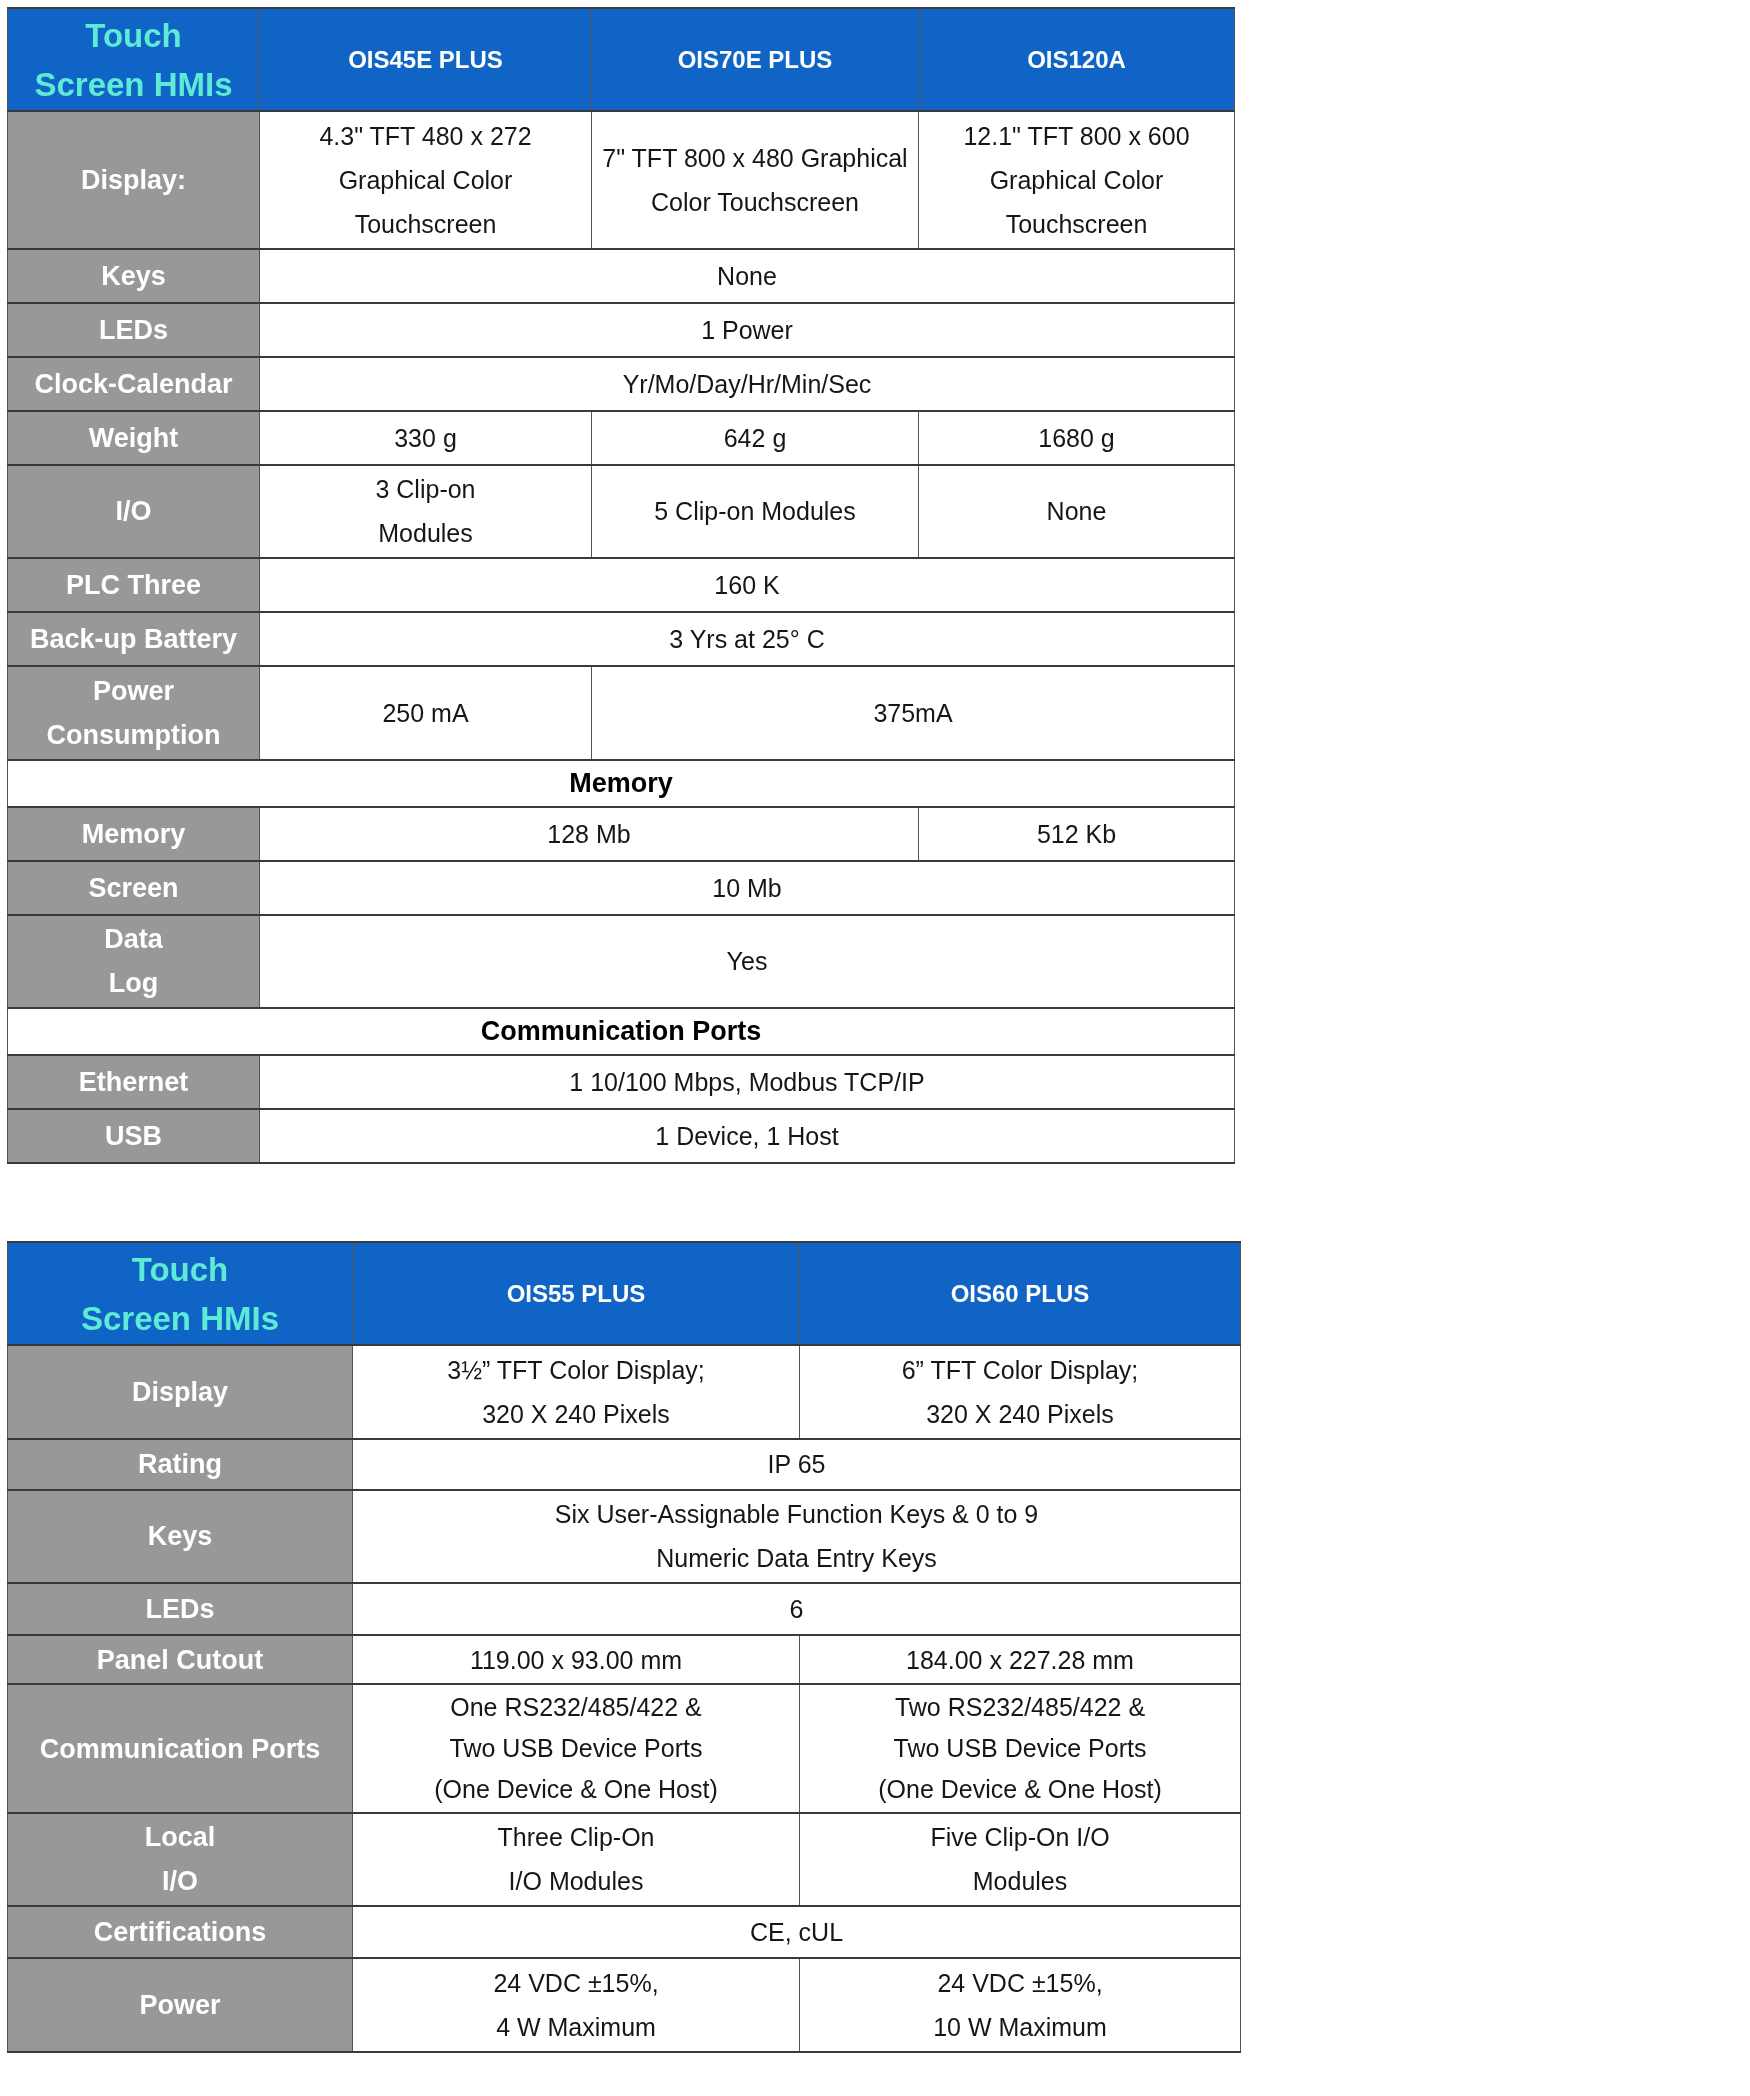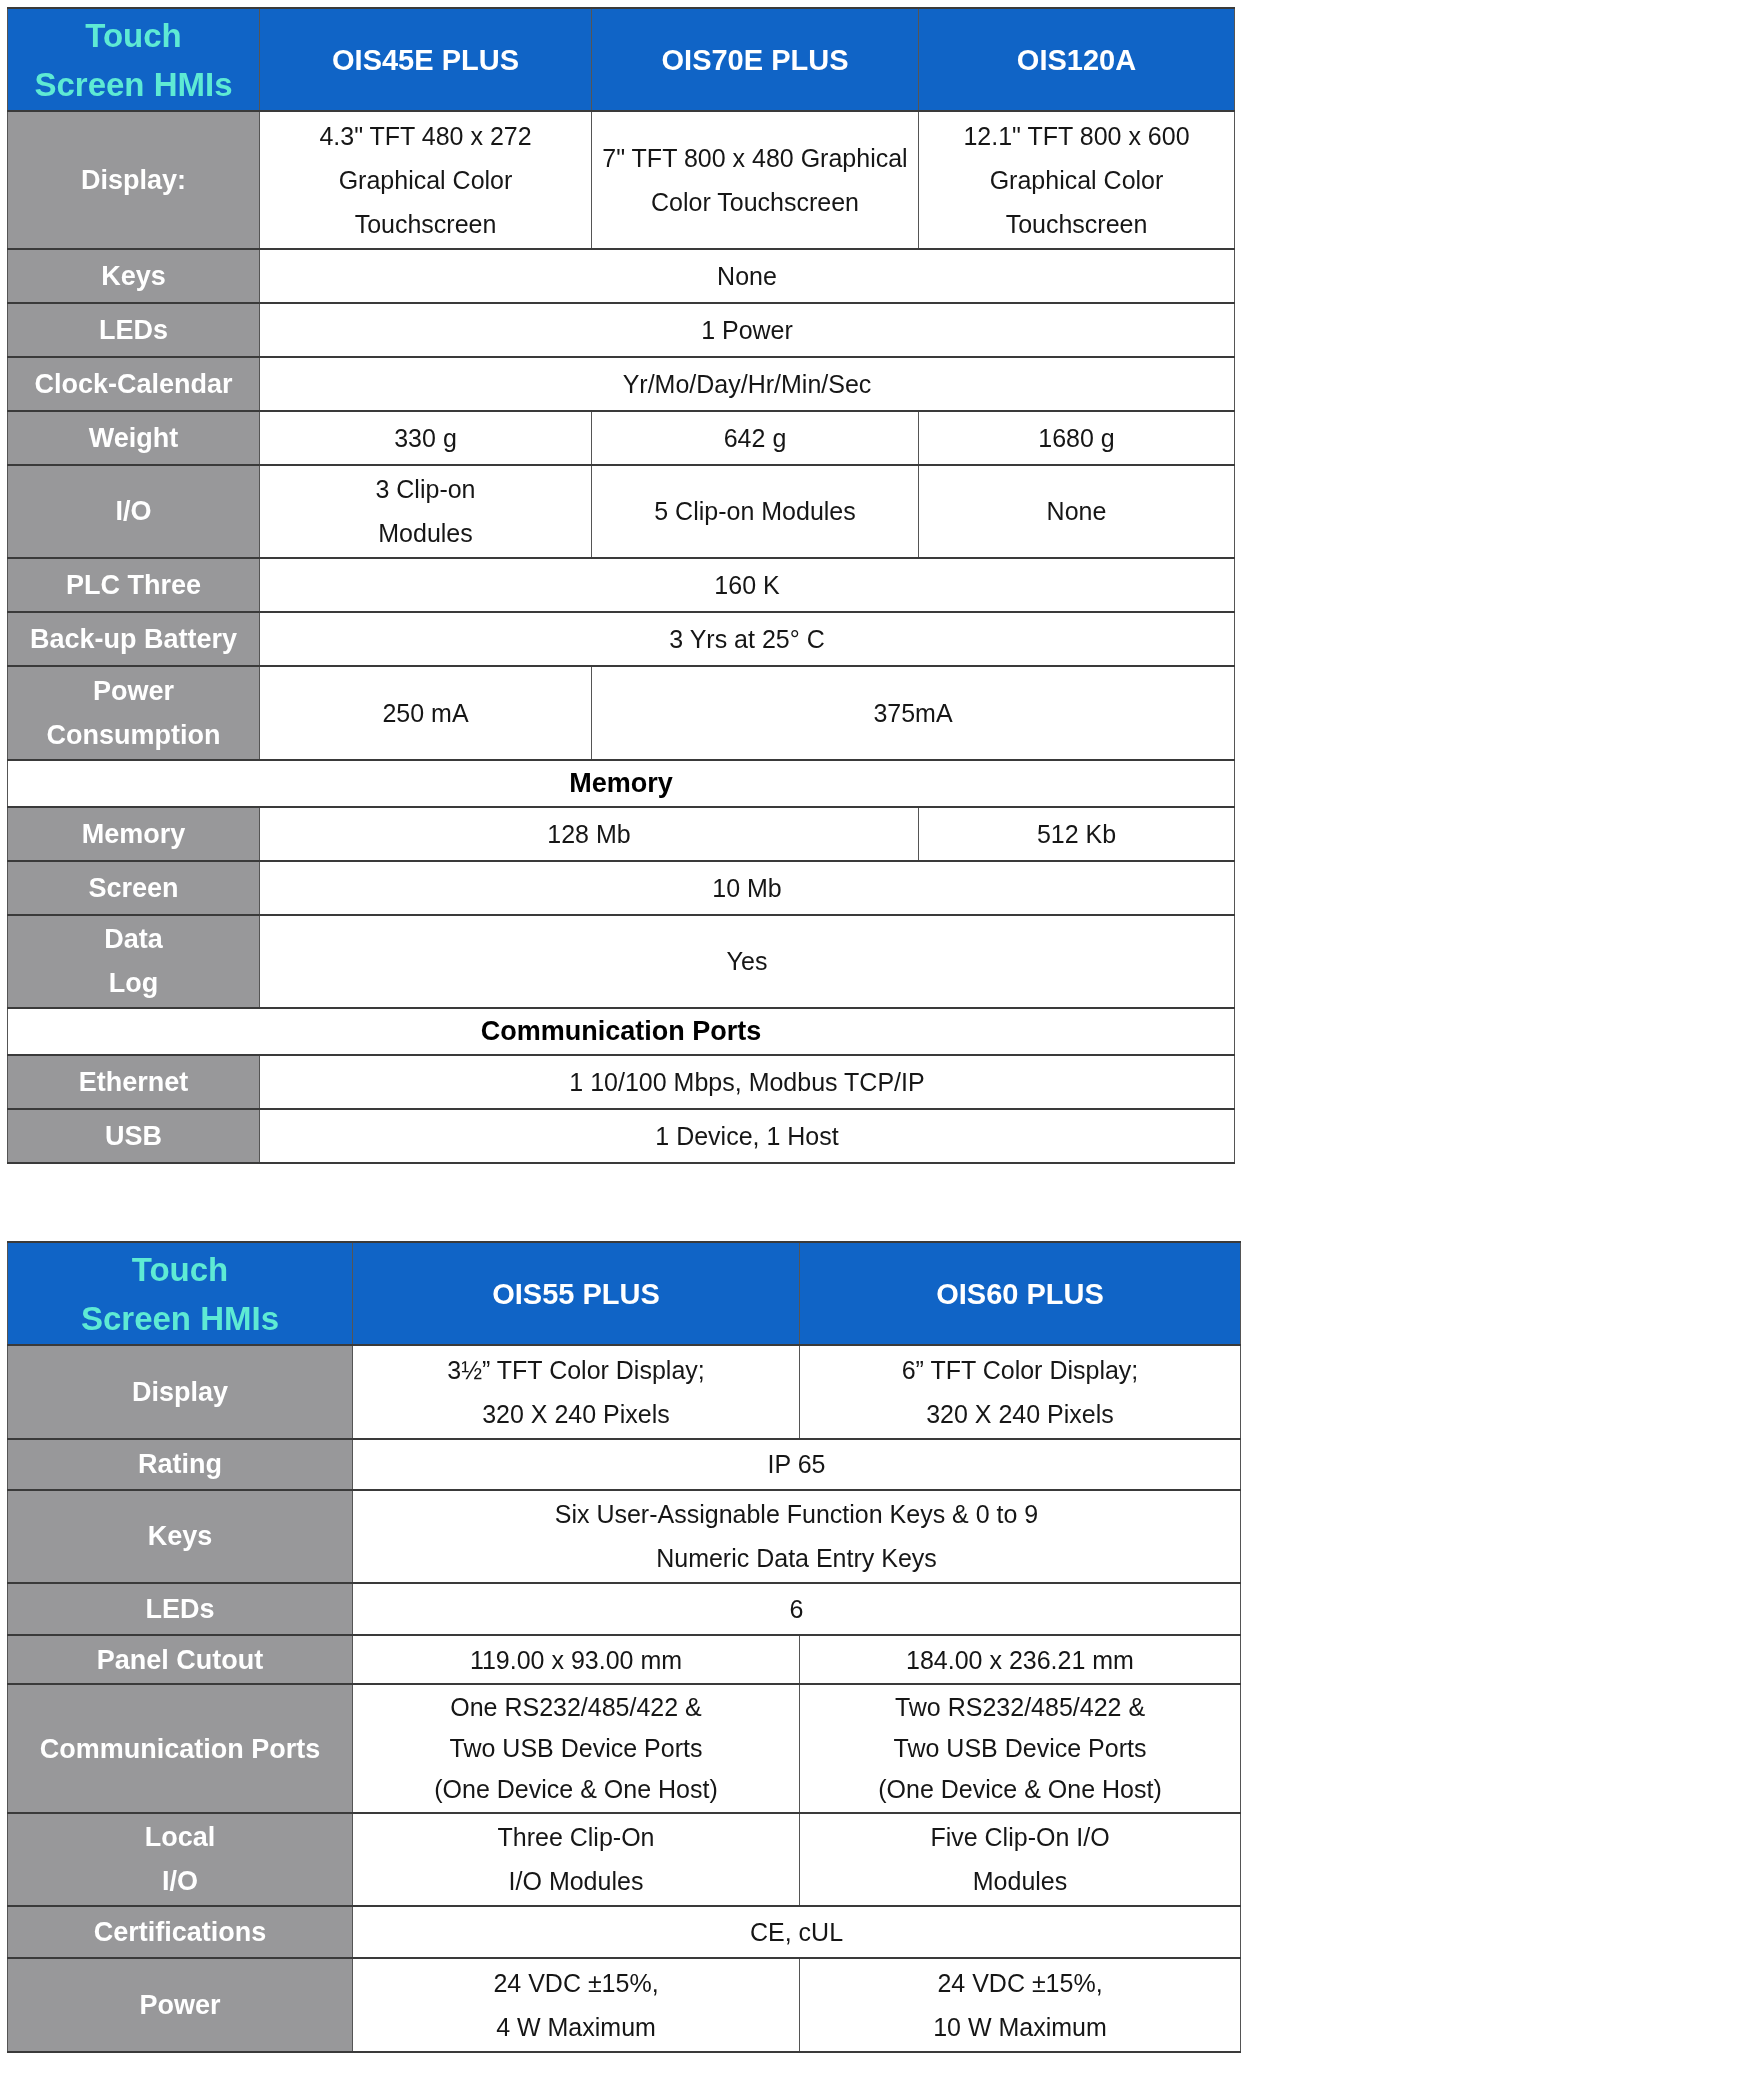--- a/index.html
+++ b/index.html
@@ -39,21 +39,21 @@
     color: #5eead4;
     font-weight: bold;
     font-size: 33px;
     line-height: 49px;
     margin-top: 47px;
   }
   th.colh {
     background: #1064C6;
     color: #ffffff;
     font-weight: bold;
-    font-size: 29px;
+    font-size: 24px;
     line-height: 38px;
   }
   td.lbl {
     background: #98989A;
     color: #ffffff;
     font-weight: bold;
     font-size: 27px;
     line-height: 44px;
   }
   td.val {
@@ -218,21 +218,21 @@
       <td class="val" colspan="2">Six User-Assignable Function Keys &amp; 0 to 9
 Numeric Data Entry Keys</td>
     </tr>
     <tr class="r-leds">
       <td class="lbl">LEDs</td>
       <td class="val" colspan="2">6</td>
     </tr>
     <tr class="r-panel">
       <td class="lbl">Panel Cutout</td>
       <td class="val">119.00 x 93.00 mm</td>
-      <td class="val">184.00 x 236.21 mm</td>
+      <td class="val">184.00 x 227.28 mm</td>
     </tr>
     <tr class="r-comm">
       <td class="lbl">Communication Ports</td>
       <td class="val">One RS232/485/422 &amp;
 Two USB Device Ports
 (One Device &amp; One Host)</td>
       <td class="val">Two RS232/485/422 &amp;
 Two USB Device Ports
 (One Device &amp; One Host)</td>
     </tr>

